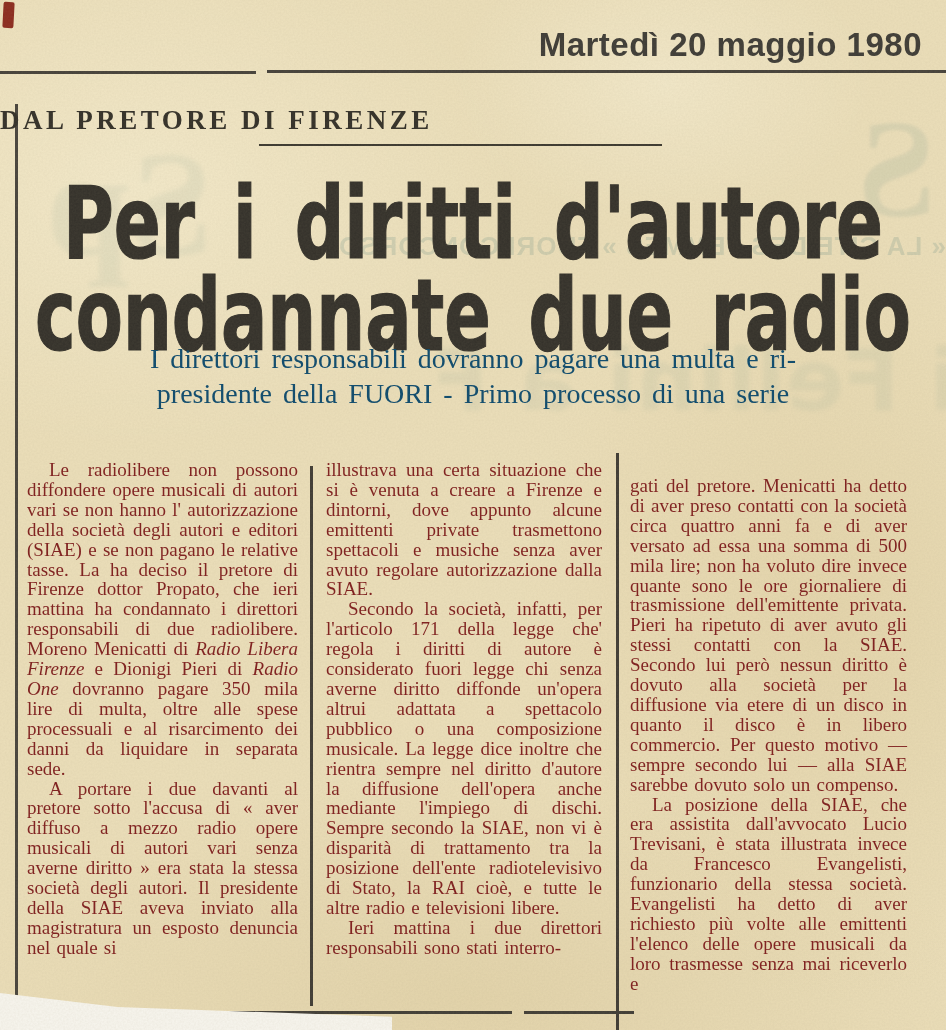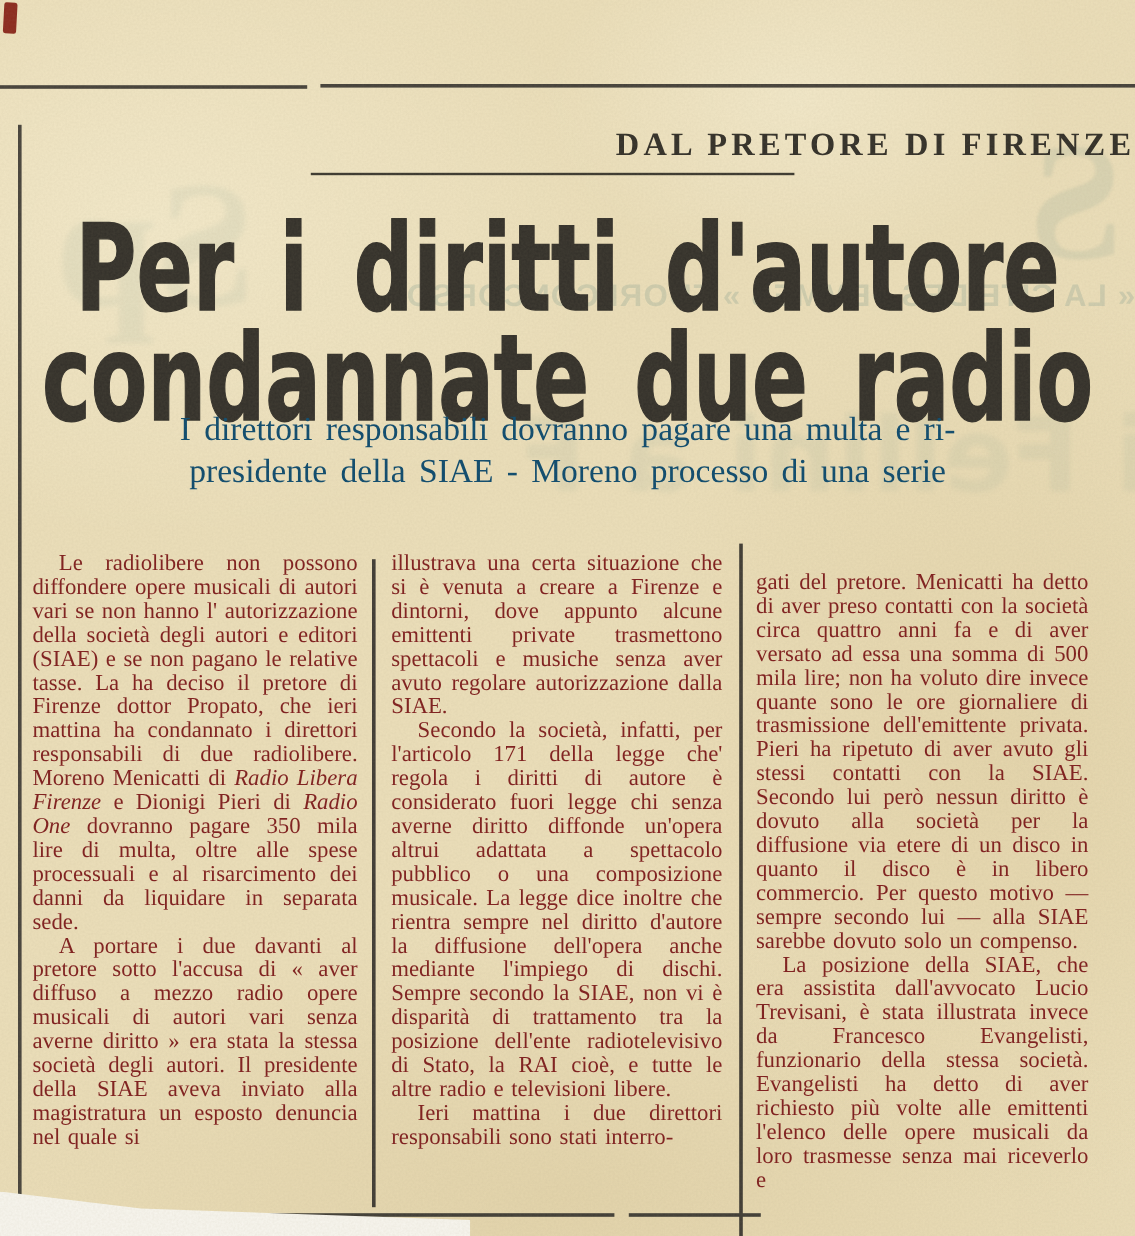--- a/index.html
+++ b/index.html
@@ -25,21 +25,21 @@
     font-family:"Liberation Sans", sans-serif;font-weight:bold;
     font-size:33px;letter-spacing:0.5px;color:#3d3b36;white-space:nowrap;
   }
   .rule{position:absolute;background:#45413a;}
   #toprule-a{left:0;top:71px;width:256px;height:3px;}
   #toprule-b{left:267px;top:70px;width:679px;height:3px;}
   #leftrule{left:15px;top:104px;width:3px;height:892px;background:#47433c;}
 
   
   .kicker{
-    position:absolute;top:105px;left:0;width:946px;text-align:right;
+    position:absolute;top:105px;left:0;width:946px;text-align:left;
     font-weight:bold;font-size:27px;letter-spacing:3.5px;color:#322f28;white-space:nowrap;
   }
   #kicker-rule{left:259px;top:144px;width:403px;height:2px;background:#3b382f;}
   #headline-svg{position:absolute;left:20px;top:160px;}
   #headline-svg text{
     font-family:"DejaVu Sans", sans-serif;font-weight:bold;
     fill:#33302a;stroke:#33302a;stroke-width:1.2px;word-spacing:20px;
   }
 
   
@@ -104,35 +104,36 @@
   <div class="ghost" id="ghost-corner-left">Sp</div>
   <div class="ghost" id="ghost-corner-right">S</div>
   <div class="ghost" id="ghost-caps">« LA CITE DES FEMMES » FUORI CONCORSO AL FE</div>
   <div class="ghost" id="ghost-big">Le donne di Fellini a F</div>
 </div>
 
 <div id="content-layer" class="layer">
 
   <div class="red-mark"></div>
 
+  <div class="date">Martedì 20 maggio 1980</div>
   <div class="rule" id="toprule-a"></div>
   <div class="rule" id="toprule-b"></div>
   <div class="rule" id="leftrule"></div>
 
   <div class="kicker">DAL PRETORE DI FIRENZE</div>
   <div class="rule" id="kicker-rule"></div>
 
   <svg id="headline-svg" width="906" height="210" viewBox="0 0 906 210">
     <text x="43" y="98" font-size="100" textLength="820" lengthAdjust="spacingAndGlyphs">Per i diritti d'autore</text>
     <text x="15" y="190" font-size="100" textLength="876" lengthAdjust="spacingAndGlyphs">condannate due radio</text>
   </svg>
 
   <div class="subtitle">
     <div>I direttori responsabili dovranno pagare una multa e ri-</div>
-    <div>presidente della SIAE - Moreno processo di una serie</div>
+    <div>presidente della FUORI - Primo processo di una serie</div>
   </div>
 
   <div class="col" id="col1">
     <p class="ind"><span>Le radiolibere non possono diffondere opere musicali di autori vari se non hanno l' autorizzazione della società degli autori e editori (SIAE) e se non pagano le relative tasse. La ha deciso il pretore di Firenze dottor Propato, che ieri mattina ha condannato i direttori responsabili di due radiolibere. Moreno Menicatti di </span><span class="radio-name">Radio Libera Firenze</span><span> e Dionigi Pieri di </span><span class="radio-name">Radio One</span><span> dovranno pagare 350 mila lire di multa, oltre alle spese processuali e al risarcimento dei danni da liquidare in separata sede.</span></p>
     <p class="ind">A portare i due davanti al pretore sotto l'accusa di « aver diffuso a mezzo radio opere musicali di autori vari senza averne diritto » era stata la stessa società degli autori. Il presidente della SIAE aveva inviato alla magistratura un esposto denuncia nel quale si</p>
   </div>
 
   <div class="rule" id="crule1"></div>
 
   <div class="col" id="col2">

